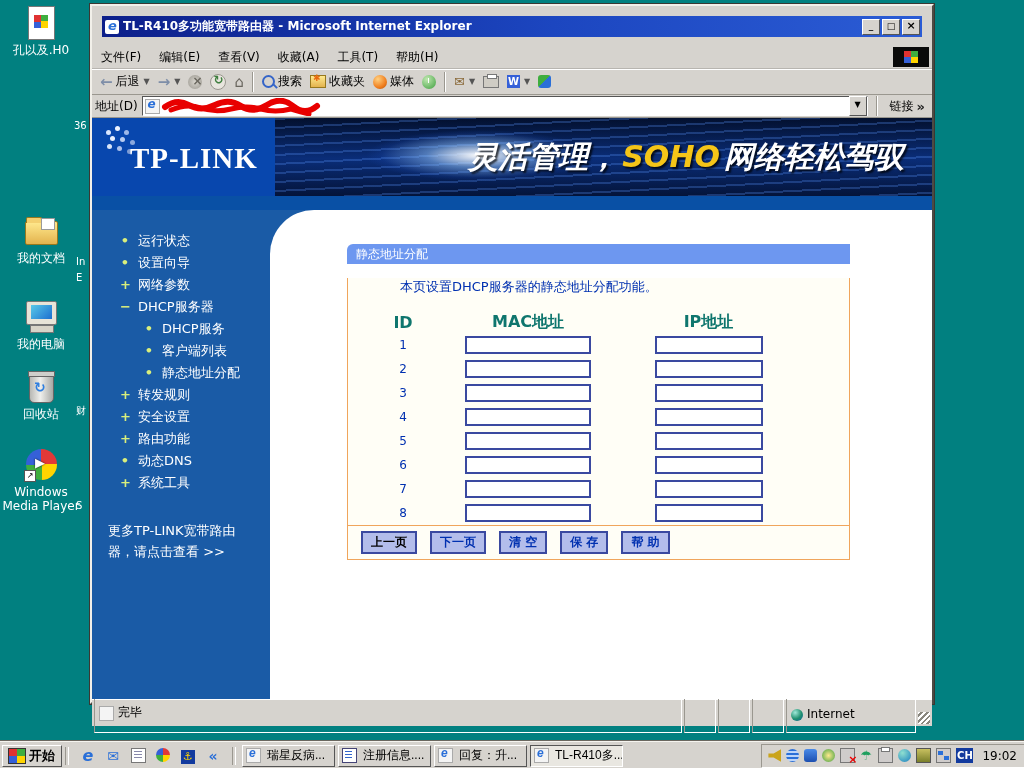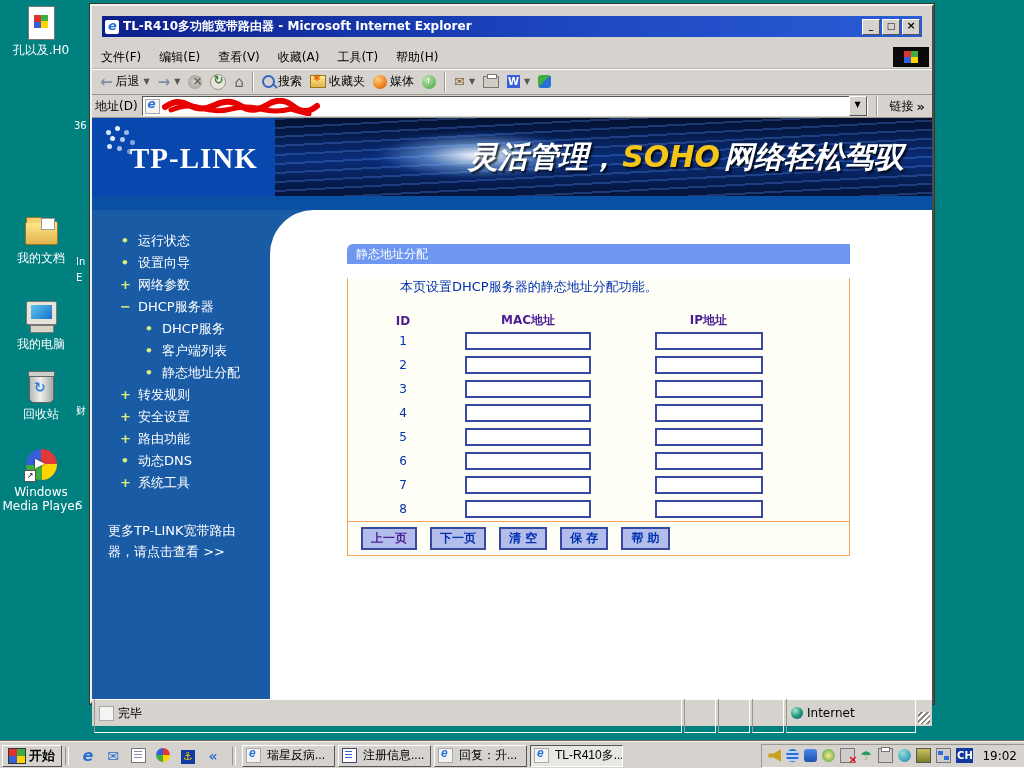--- a/index.html
+++ b/index.html
@@ -110,34 +110,34 @@
   .bullet{color:#d9ef7c;font-weight:bold;width:10px;text-align:center;flex:none}
   .nav-footer{margin:26px 14px 0 16px;font-size:13px;line-height:21px}
   .white-area{flex:1;background:#fff;border-radius:44px 0 0 0;position:relative}
 
   .panel{position:absolute;left:77px;top:34px;width:503px}
   .panel-header{height:20px;background:#6d97f0;border-radius:6px 0 0 0;color:#fff;font-size:12px;
                 display:flex;align-items:center;padding-left:9px}
   .panel-body{border:1px solid #f0a55c;border-top:none;background:#fffef6}
   .panel-desc{margin:14px 0 0 52px;color:#0030b0;font-size:13px}
   .grid-row{display:grid;grid-template-columns:110px 140px 221px;align-items:center}
-  .hdr-row{margin-top:16px;color:#4c1d95;font-weight:bold;font-size:12px}
+  .hdr-row{margin-top:16px;color:#0f766e;font-weight:bold;font-size:16px}
   .hdr-row span{text-align:center}
   .data-row{height:24px;color:#0030b0;font-size:12px}
   .data-row .rid{text-align:center}
   .field{width:118px;height:14px;border:2px solid #3a49a0;background:#fff;margin:0 auto;display:block;padding:0 2px;font-size:12px}
   .field.ip{width:100px}
   .btn-row{border-top:1px solid #f0a55c;padding:5px 0 5px 13px;display:flex;gap:13px}
   .pbtn{background:#b3bdeb;border:2px solid #3a49a0;color:#0030b0;font-size:12px;font-weight:bold;
         padding:1px 8px;font-family:inherit;white-space:nowrap}
-  .pbtn.disabled{color:#4c1d95}
+  .pbtn.disabled{color:#000000}
 
   
   .statusbar{height:22px;background:#d6d3ce;display:flex;align-items:center;gap:2px;padding:2px 2px 2px 2px;border-top:1px solid #fff}
-  .pane{height:16px;border:1px solid;border-color:#9a978f #fff #fff #9a978f;display:flex;align-items:center;gap:4px;padding:11px 4px}
+  .pane{height:16px;border:1px solid;border-color:#9a978f #fff #fff #9a978f;display:flex;align-items:flex-end;gap:4px;padding:11px 4px}
   .pane.main{flex:1}
   .pane.small{width:22px}
   .pane.zone{width:120px}
   .globe{width:12px;height:12px;border-radius:50%;background:radial-gradient(circle at 35% 30%,#9fe8d8,#1f8f6f 55%,#0a5f9f);flex:none}
   .grip{width:12px;height:12px;background:repeating-linear-gradient(135deg,#fff 0 2px,#8a877f 2px 4px);align-self:flex-end}
 
   
   .taskbar{position:absolute;left:0;top:741px;width:1024px;height:27px;background:#d6d3ce;border-top:1px solid #f5f4ef;
            display:flex;align-items:center;padding:0 2px;box-shadow:0 -1px 0 #6a675f}
   .startbtn{height:22px;display:flex;align-items:center;gap:4px;background:#d6d3ce;border:1px solid;border-color:#fff #555 #555 #fff;

